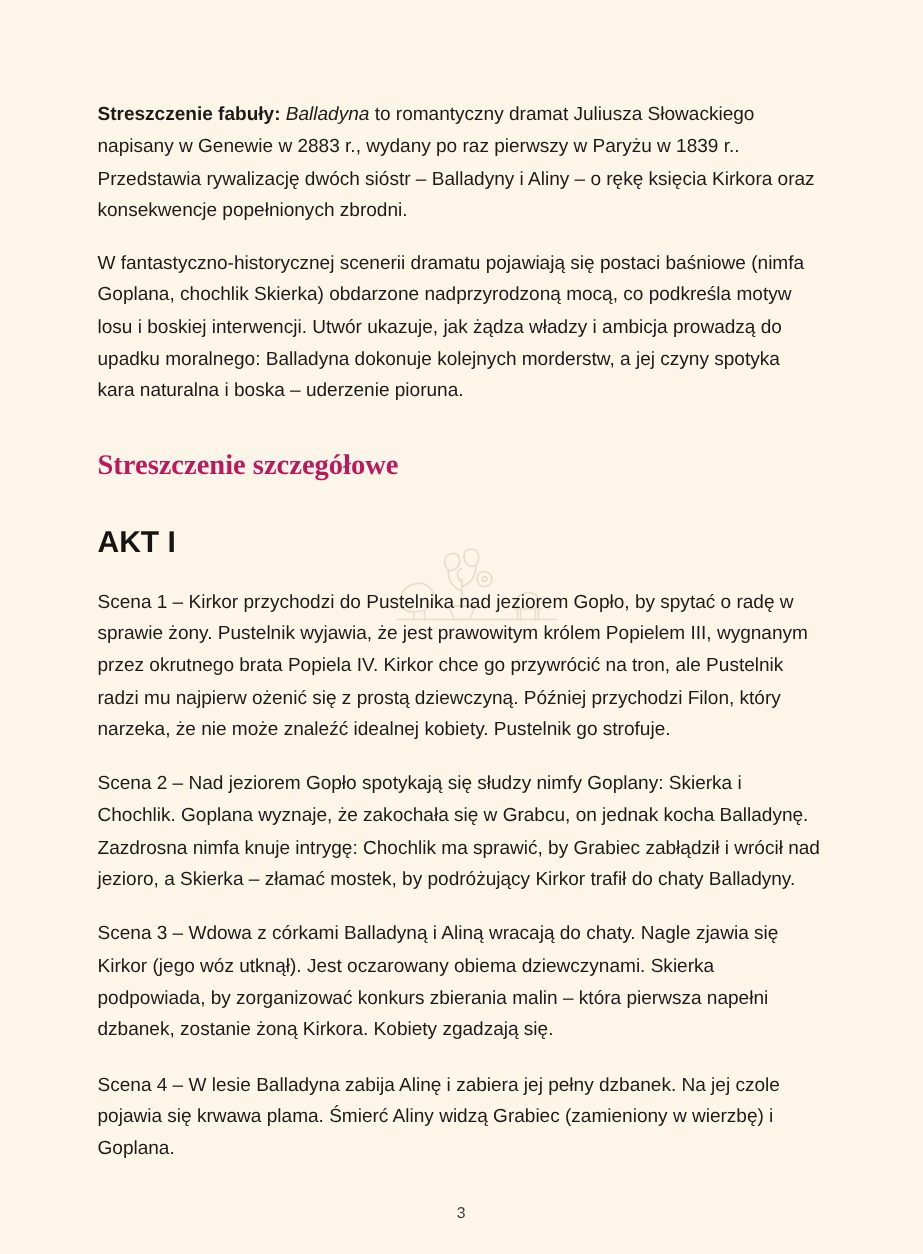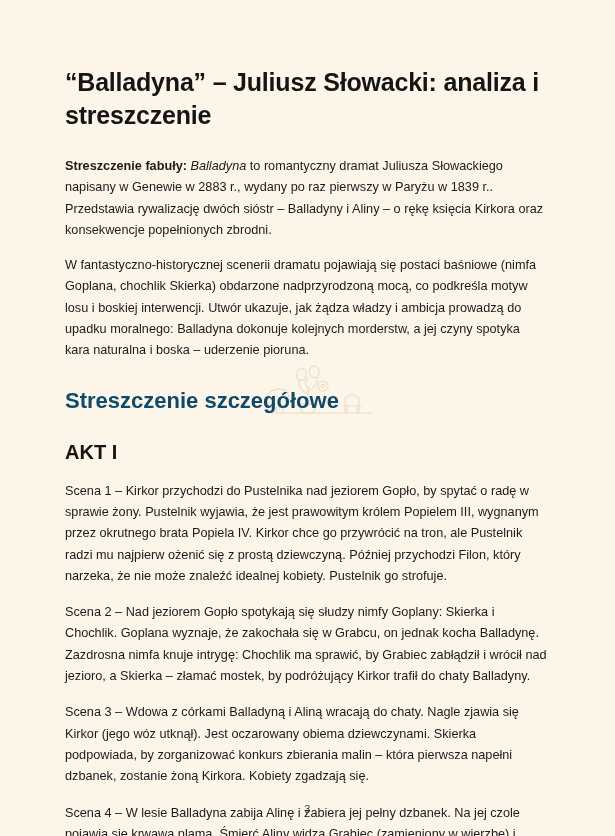--- a/index.html
+++ b/index.html
@@ -57,27 +57,28 @@
     color: #1b1b1b;
     position: relative;
     z-index: 2;
     text-align: left;
   }
   .lead-run-bold { font-weight: bold; }
   .lead-run-italic { font-style: italic; }
 
   
   h2.section-heading {
-    font-size: 22px;
+    font-size: 19px;
     line-height: 22px;
     font-weight: bold;
     margin: 28px 0 0 0;
-    color: #0c4a6e;
+    color: #be185d;
     position: relative;
     z-index: 2;
+    font-family: Liberation Serif, serif;
   }
   h3.act-heading {
     font-size: 20px;
     line-height: 21px;
     font-weight: bold;
     margin: 30px 0 18px 0;
     color: #151515;
     position: relative;
     z-index: 2;
   }
@@ -126,21 +127,20 @@
 
       <path d="M82 49 L82 36 C82 33 86 31 89 31 C92 31 96 33 96 36 L96 49"></path>
       <path d="M80 42 L98 42"></path>
       <path d="M84 42 L84 49"></path>
       <path d="M94 42 L94 49"></path>
 
       <path d="M2 49 L108 49"></path>
     </svg>
   </div>
 
-  <h1 class="doc-title">“Balladyna” – Juliusz Słowacki: analiza i streszczenie</h1>
 
   <p class="para">
     <span class="lead-run-bold">Streszczenie fabuły:</span><span> </span><span class="lead-run-italic">Balladyna</span><span> to romantyczny dramat Juliusza Słowackiego napisany w Genewie w 2883 r., wydany po raz pierwszy w Paryżu w 1839 r.. Przedstawia rywalizację dwóch sióstr – Balladyny i Aliny – o rękę księcia Kirkora oraz konsekwencje popełnionych zbrodni.</span>
   </p>
 
   <p class="para">W fantastyczno-historycznej scenerii dramatu pojawiają się postaci baśniowe (nimfa Goplana, chochlik Skierka) obdarzone nadprzyrodzoną mocą, co podkreśla motyw losu i boskiej interwencji. Utwór ukazuje, jak żądza władzy i ambicja prowadzą do upadku moralnego: Balladyna dokonuje kolejnych morderstw, a jej czyny spotyka kara naturalna i boska – uderzenie pioruna.</p>
 
   <h2 class="section-heading">Streszczenie szczegółowe</h2>
 
   <h3 class="act-heading">AKT I</h3>

